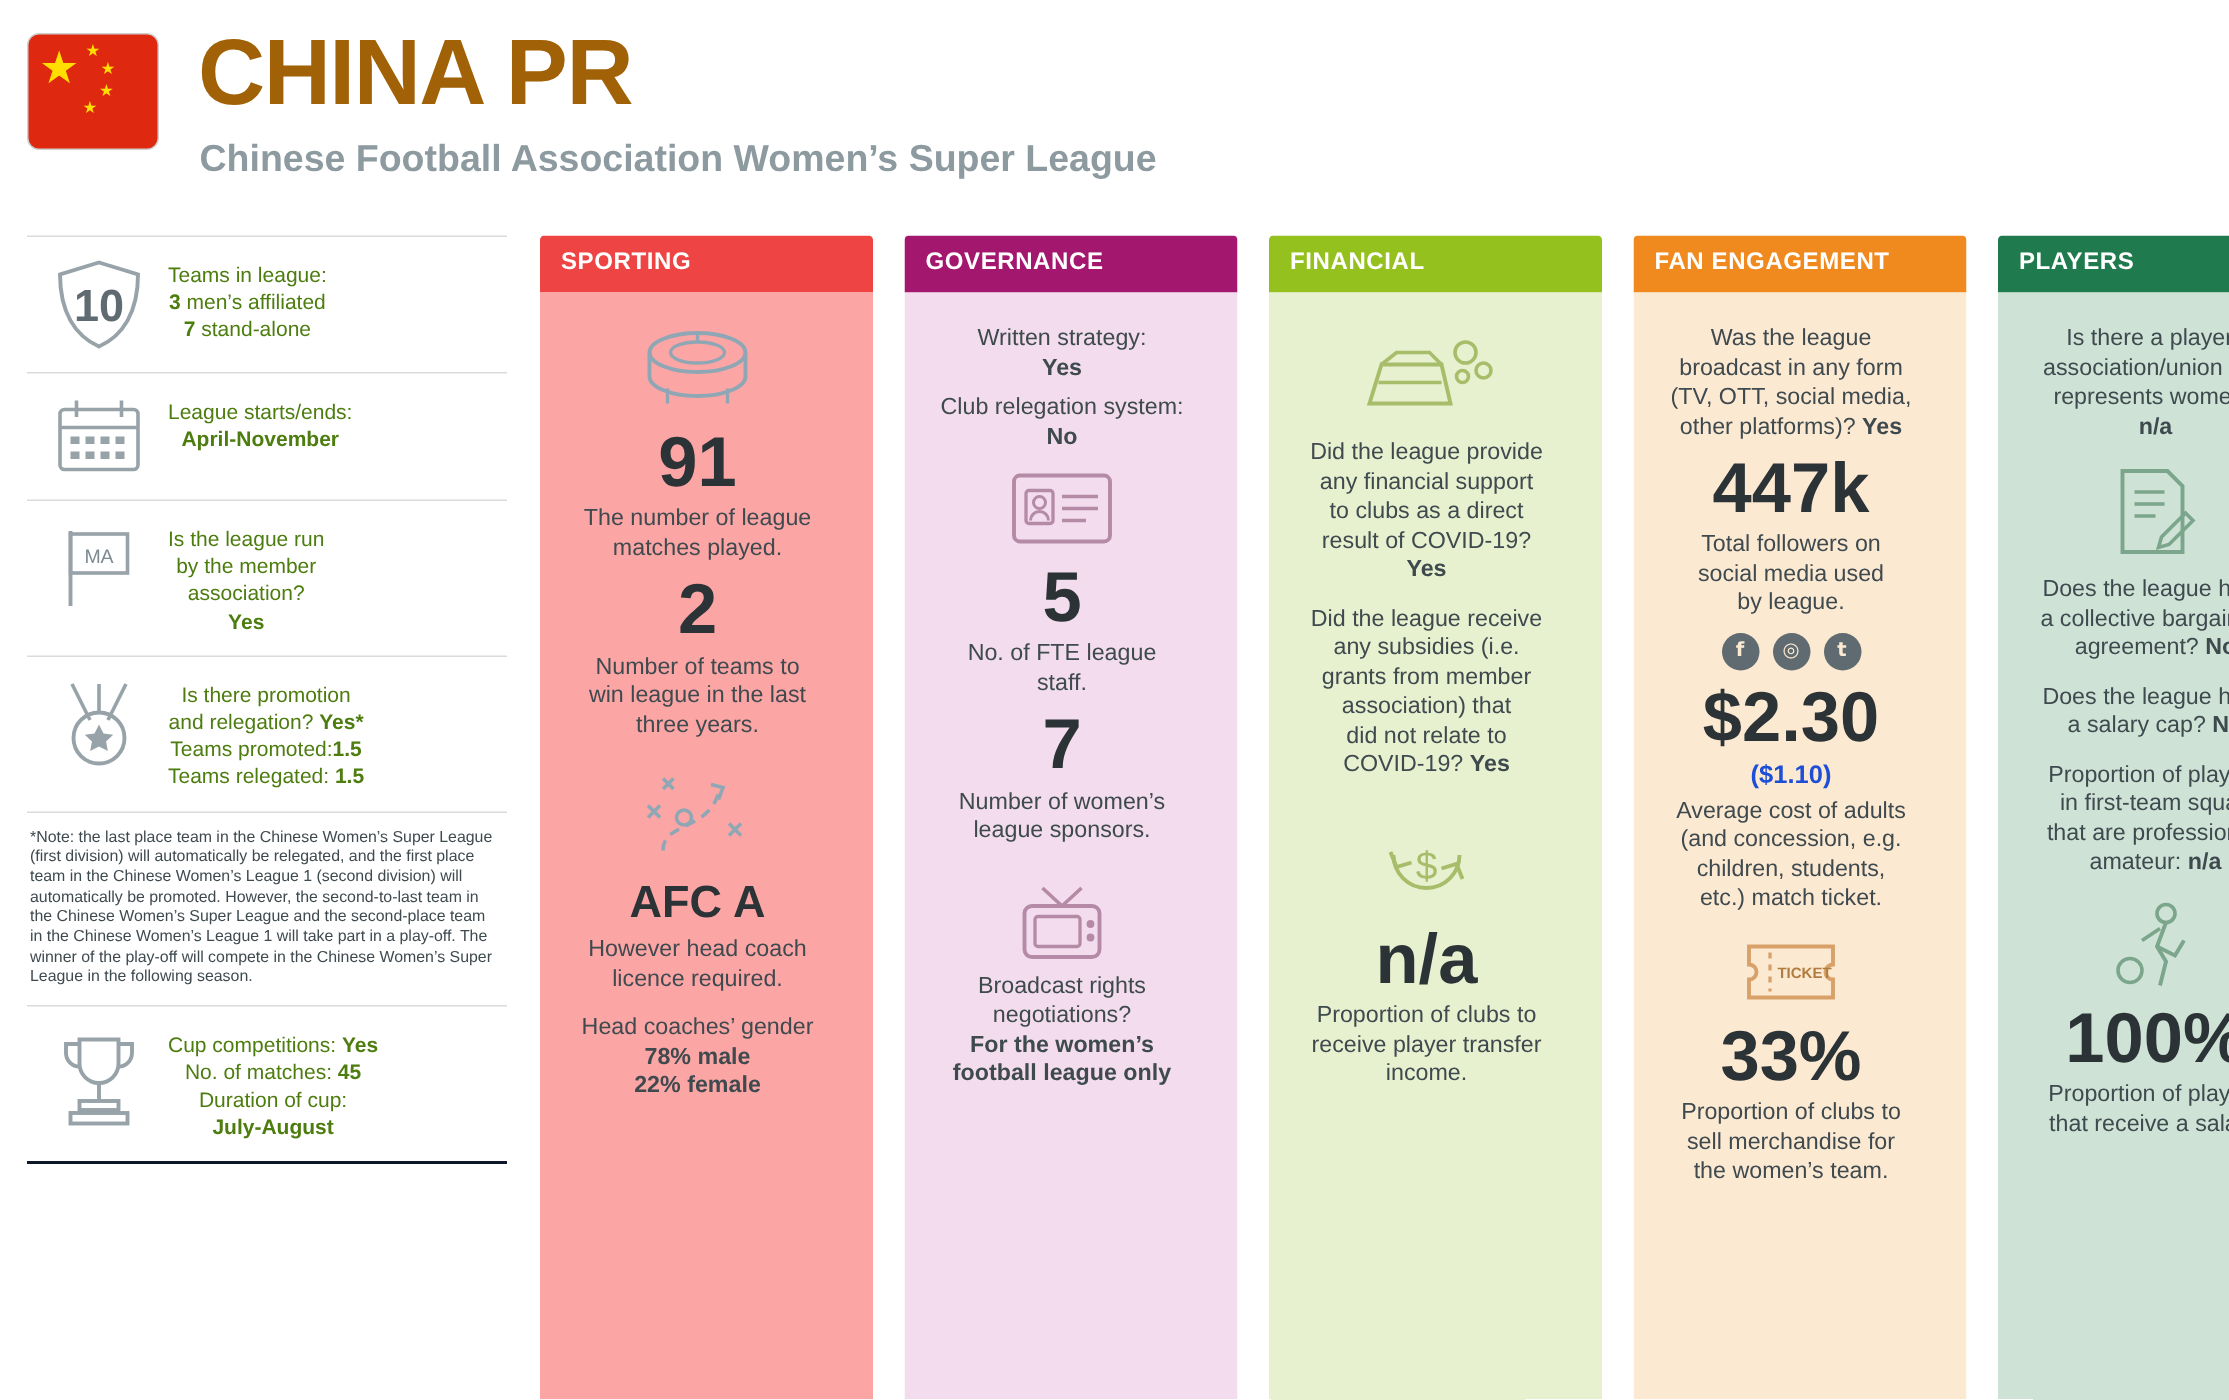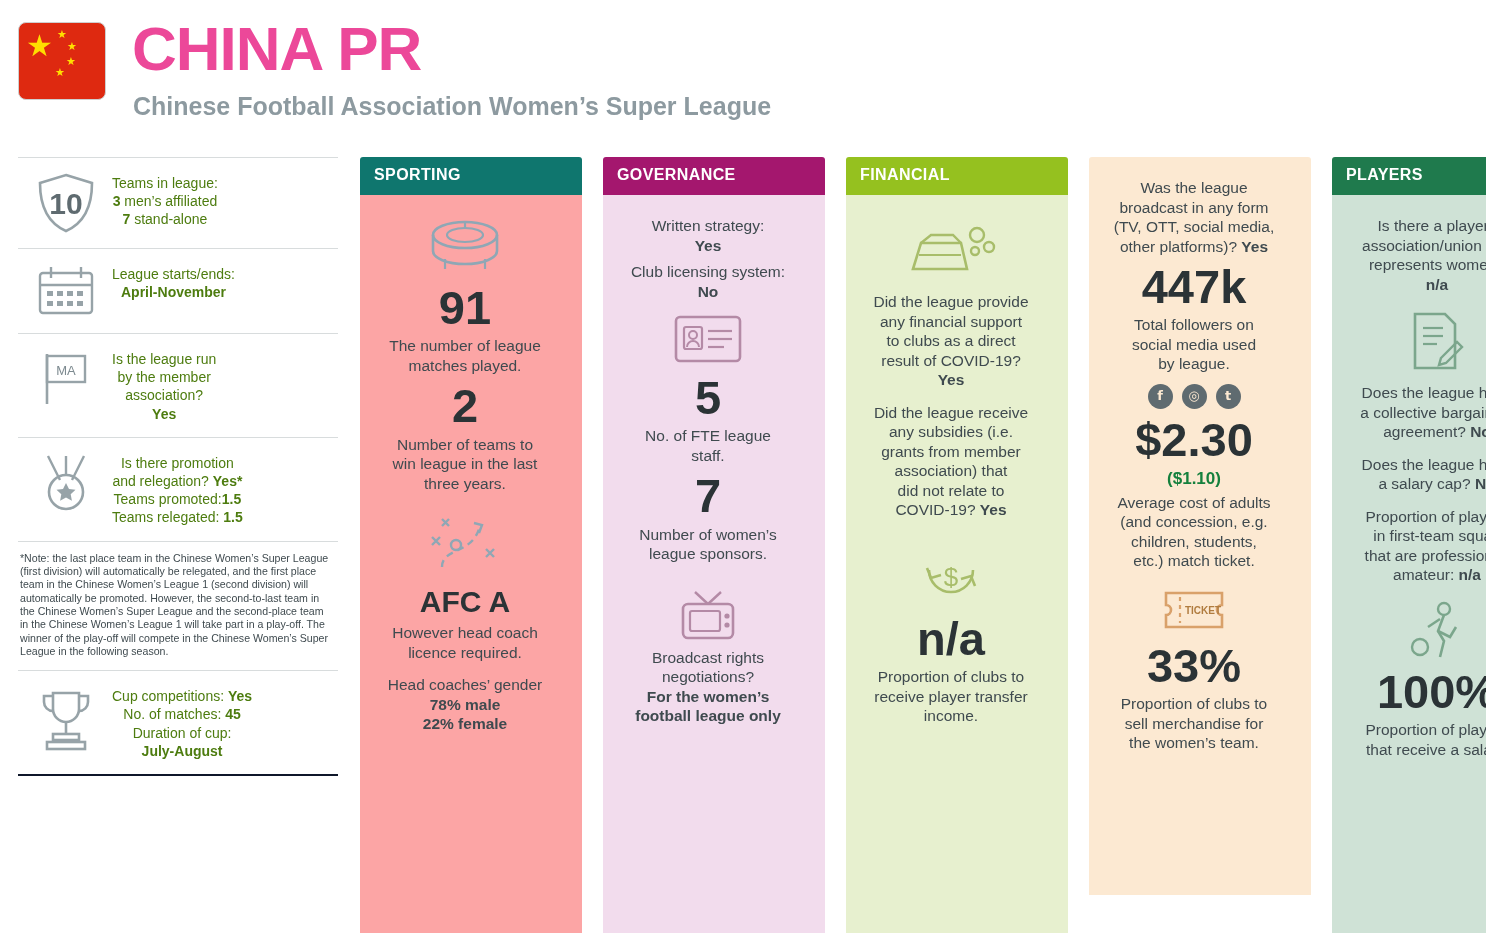--- a/index.html
+++ b/index.html
@@ -20,21 +20,21 @@
     border: 1px solid #cfcfcf; position: relative; flex: 0 0 auto; margin-top: 4px;
   }
   .flag .star { position: absolute; color: #ffde00; line-height: 1; }
   .flag .s-big { font-size: 30px; left: 7px; top: 8px; }
   .flag .s1 { font-size: 11px; left: 38px; top: 6px; }
   .flag .s2 { font-size: 11px; left: 48px; top: 18px; }
   .flag .s3 { font-size: 11px; left: 47px; top: 33px; }
   .flag .s4 { font-size: 11px; left: 36px; top: 44px; }
   .title-block { margin-left: 24px; }
   .country {
-    font-size: 62px; font-weight: bold; color: #ec4899;
+    font-size: 62px; font-weight: bold; color: #a16207;
     letter-spacing: -1px; line-height: 1; margin: 0 0 12px 2px;
   }
   .league-name { font-size: 25px; font-weight: bold; color: #8d9aa0; margin-left: 3px; }
 
   
   .columns { position: absolute; top: 157px; left: 18px; display: flex; gap: 0; }
   .left-col { width: 320px; margin-right: 22px; }
   .card { width: 222px; margin-right: 21px; border-radius: 3px 3px 0 0; overflow: hidden; }
   .card:last-child { margin-right: 0; }
   .card-head {
@@ -43,21 +43,21 @@
   }
   .card-body { padding: 14px 14px 22px 2px; text-align: center; font-size: 15.5px; line-height: 1.26; height: 738px; }
   .big { font-size: 47px; font-weight: bold; color: #2b3336; line-height: 1.05; margin: 6px 0 4px; }
   .big-sm { font-size: 30px; font-weight: bold; color: #2b3336; margin: 6px 0 2px; }
   .b { font-weight: bold; }
   .gap { height: 13px; }
   .gap-s { height: 7px; }
   .icon-wrap { display: flex; justify-content: center; margin: 6px 0 2px; }
 
   
-  .sporting .card-head { background: #0f766e; }
+  .sporting .card-head { background: #ef4444; }
   .sporting .card-body { background: #fca5a5; }
   .governance .card-head { background: #a4176e; }
   .governance .card-body { background: #f2dced; }
   .financial .card-head { background: #95c11f; }
   .financial .card-body { background: #e7f0cf; }
   .fan .card-head { background: #f08a1e; }
   .fan .card-body { background: #fce9d2; }
   .players .card-head { background: #1f7a4d; }
   .players .card-body { background: #cfe2d6; }
 
@@ -70,21 +70,21 @@
     font-size: 10.6px; line-height: 1.26; color: #3f4a4f; padding: 10px 6px 12px 2px;
     border-bottom: 1px solid #d8dcdd;
   }
   svg { display: block; }
   .soc { display: flex; gap: 9px; justify-content: center; margin: 10px 0 6px; }
   .soc .c {
     width: 25px; height: 25px; border-radius: 50%; background: #5f6b70; color: #fce9d2;
     font-size: 13px; font-weight: bold; display: flex; align-items: center; justify-content: center;
     font-family: "DejaVu Sans", sans-serif;
   }
-  .sub-paren { font-size: 17px; font-weight: bold; color: #15803d; margin-bottom: 3px; }
+  .sub-paren { font-size: 17px; font-weight: bold; color: #1d4ed8; margin-bottom: 3px; }
 </style>
 </head>
 <body>
 
 <div class="page">
 
   <div class="header">
     <div class="flag">
       <span class="star s-big">★</span>
       <span class="star s1">★</span>
@@ -236,21 +236,21 @@
       </div>
     </div>
 
     <div class="card governance">
       <div class="card-head">GOVERNANCE</div>
       <div class="card-body">
         <div class="gap-s"></div>
         <div>Written strategy:</div>
         <div class="b">Yes</div>
         <div class="gap-s"></div>
-        <div>Club licensing system:</div>
+        <div>Club relegation system:</div>
         <div class="b">No</div>
         <div class="icon-wrap" style="margin-top:10px;">
           <svg width="76" height="56" viewBox="0 0 76 56">
             <rect x="6" y="6" width="64" height="44" rx="4" fill="none" stroke="#b48aa6" stroke-width="2.6"></rect>
             <rect x="14" y="16" width="18" height="22" rx="2" fill="none" stroke="#b48aa6" stroke-width="2.2"></rect>
             <circle cx="23" cy="24" r="4" fill="none" stroke="#b48aa6" stroke-width="2"></circle>
             <path d="M17 36 a6 6 0 0 1 12 0" fill="none" stroke="#b48aa6" stroke-width="2"></path>
             <line x1="38" y1="20" x2="62" y2="20" stroke="#b48aa6" stroke-width="2.2"></line>
             <line x1="38" y1="28" x2="62" y2="28" stroke="#b48aa6" stroke-width="2.2"></line>
             <line x1="38" y1="36" x2="54" y2="36" stroke="#b48aa6" stroke-width="2.2"></line>
@@ -313,20 +313,21 @@
           </svg>
         </div>
         <div class="big">n/a</div>
         <div>Proportion of clubs to</div>
         <div>receive player transfer</div>
         <div>income.</div>
       </div>
     </div>
 
     <div class="card fan">
+      <div class="card-head">FAN ENGAGEMENT</div>
       <div class="card-body">
         <div class="gap-s"></div>
         <div>Was the league</div>
         <div>broadcast in any form</div>
         <div>(TV, OTT, social media,</div>
         <div><span>other platforms)? </span><span class="b">Yes</span></div>
         <div class="big">447k</div>
         <div>Total followers on</div>
         <div>social media used</div>
         <div>by league.</div>

